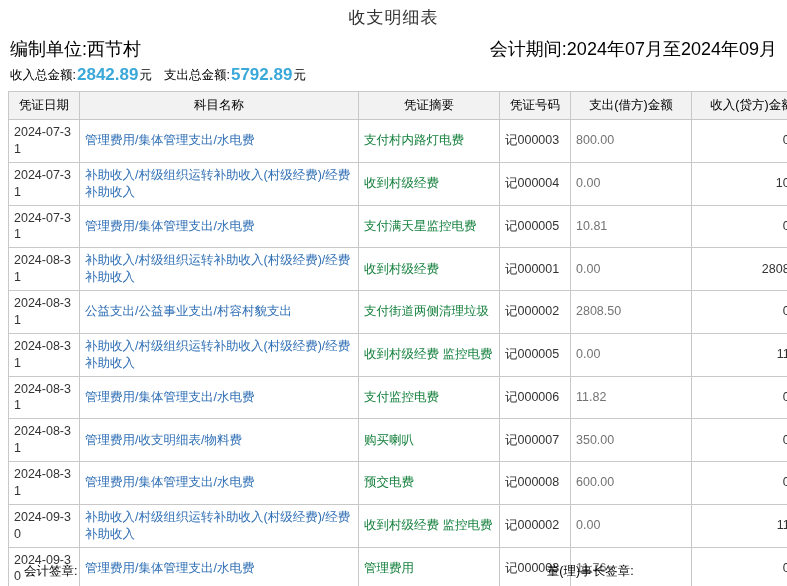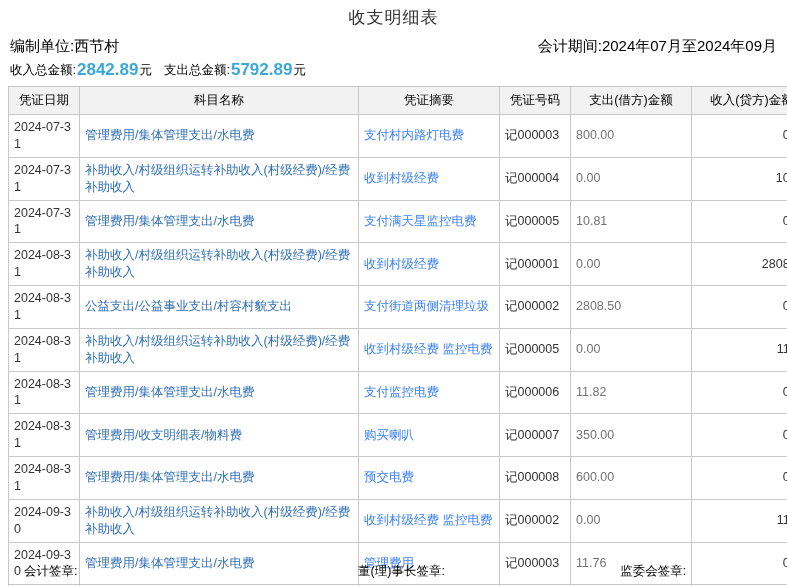--- a/index.html
+++ b/index.html
@@ -26,21 +26,21 @@
     text-align: center;
     font-size: 17px;
     color: #333333;
     padding: 6px 0 8px 0;
     letter-spacing: 1px;
   }
   .meta-row {
     display: flex;
     justify-content: space-between;
     align-items: center;
-    font-size: 15px;
+    font-size: 18px;
     padding: 0 2px 2px 2px;
   }
   .meta-left, .meta-right {
     white-space: nowrap;
   }
   .totals-row {
     display: flex;
     align-items: center;
     padding: 2px 2px 6px 2px;
     font-size: 12.5px;
@@ -79,21 +79,21 @@
   table.detail td {
     border: 1px solid #c8c8c8;
     font-size: 12.5px;
     padding: 4px 5px;
     vertical-align: middle;
     line-height: 1.35;
     word-break: break-all;
   }
   td.c-date { width: 62px; color: #333; }
   td.c-subject { width: 270px; color: #2f6fb5; }
-  td.c-digest { width: 132px; color: #3b82f6; }
+  td.c-digest { width: 132px; color: #15803d; }
   td.c-voucher { width: 62px; color: #333; }
   td.c-debit { width: 112px; text-align: left; color: #737373; }
   td.c-credit { width: 112px; text-align: right; color: #333; }
   .sign-row {
     position: absolute;
     left: 8px;
     right: 8px;
     bottom: 6px;
     display: flex;
     font-size: 12.5px;
@@ -238,16 +238,15 @@
         <td class="c-voucher">记000004</td>
         <td class="c-debit">1200.00</td>
         <td class="c-credit">0.00</td>
       </tr>
     </tbody>
   </table>
 
   <div class="sign-row">
     <div class="sign-cell first">会计签章:</div>
     <div class="sign-cell">董(理)事长签章:</div>
-    <div class="sign-cell last">监委会签章:</div>
   </div>
 
 </div>
 
 </body></html>

